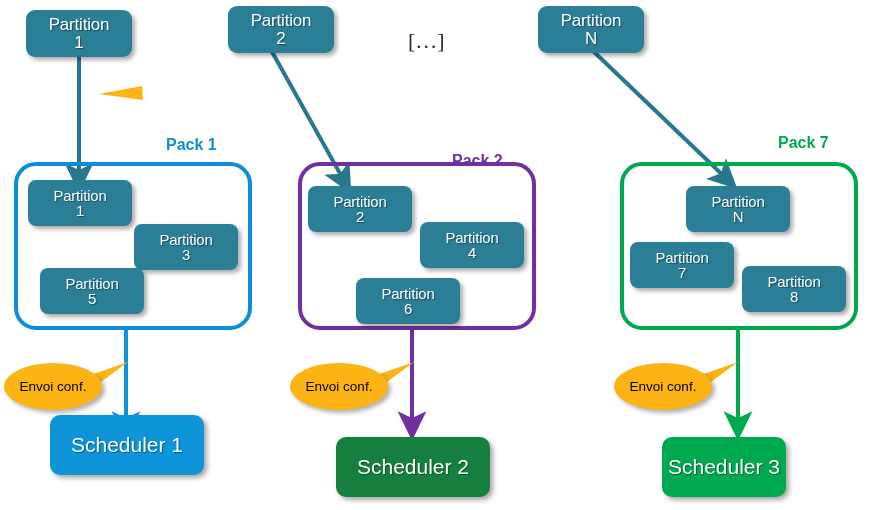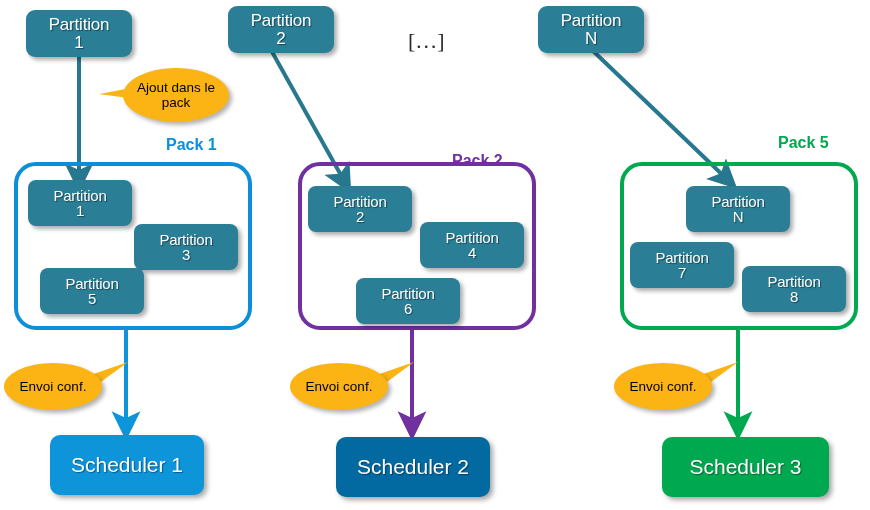--- a/index.html
+++ b/index.html
@@ -185,45 +185,39 @@
   <div class="chip small" style="left:420px;top:222px;width:104px;height:46px;">
     <span class="l1">Partition</span>
     <span class="l2">4</span>
   </div>
   <div class="chip small" style="left:356px;top:278px;width:104px;height:46px;">
     <span class="l1">Partition</span>
     <span class="l2">6</span>
   </div>
 
   <div class="pack" style="left:620px;top:162px;width:238px;height:168px;border-color:#00a94f;"></div>
-  <div class="pack-label" style="left:778px;top:134px;color:#00a94f;">Pack 5</div>
+  <div class="pack-label" style="left:778px;top:134px;color:#00a94f;">Pack 7</div>
 
   <div class="chip small" style="left:686px;top:186px;width:104px;height:46px;">
     <span class="l1">Partition</span>
     <span class="l2">N</span>
   </div>
   <div class="chip small" style="left:630px;top:242px;width:104px;height:46px;">
     <span class="l1">Partition</span>
     <span class="l2">7</span>
   </div>
   <div class="chip small" style="left:742px;top:266px;width:104px;height:46px;">
     <span class="l1">Partition</span>
     <span class="l2">8</span>
   </div>
 
   <div class="callout" style="left:97px;top:68px;width:132px;height:54px;">
     <svg width="132" height="54">
       <path d="M45,18 L2,26 L46,32 Z" fill="#fcb415"></path>
     </svg>
-    <div class="bubble" style="left:26px;top:0px;width:106px;height:54px;">
-      <span>
-        <span>Ajout dans le</span><br>
-        <span>pack</span>
-      </span>
-    </div>
   </div>
 
   <div class="callout" style="left:4px;top:358px;width:130px;height:52px;">
     <svg width="130" height="52">
       <path d="M78,20 L124,4 L86,32 Z" fill="#fcb415"></path>
     </svg>
     <div class="bubble" style="left:0px;top:5px;width:98px;height:47px;">
       <span>Envoi conf.</span>
     </div>
   </div>
@@ -239,19 +233,19 @@
 
   <div class="callout" style="left:614px;top:358px;width:130px;height:52px;">
     <svg width="130" height="52">
       <path d="M78,20 L124,4 L86,32 Z" fill="#fcb415"></path>
     </svg>
     <div class="bubble" style="left:0px;top:5px;width:98px;height:47px;">
       <span>Envoi conf.</span>
     </div>
   </div>
 
-  <div class="sched" style="left:50px;top:435px;width:154px;height:60px;background:#0d94d9;">Scheduler 1</div>
-
-  <div class="sched" style="left:336px;top:437px;width:154px;height:60px;background:#0369a1;">Scheduler 2</div>
-
-  <div class="sched" style="left:662px;top:437px;width:167px;height:60px;background:#00a94f;">Scheduler 3</div>
+  <div class="sched" style="left:50px;top:415px;width:154px;height:60px;background:#0d94d9;">Scheduler 1</div>
+
+  <div class="sched" style="left:336px;top:437px;width:154px;height:60px;background:#15803d;">Scheduler 2</div>
+
+  <div class="sched" style="left:662px;top:437px;width:124px;height:60px;background:#00a94f;">Scheduler 3</div>
 
 </div>
 
 </body></html>

